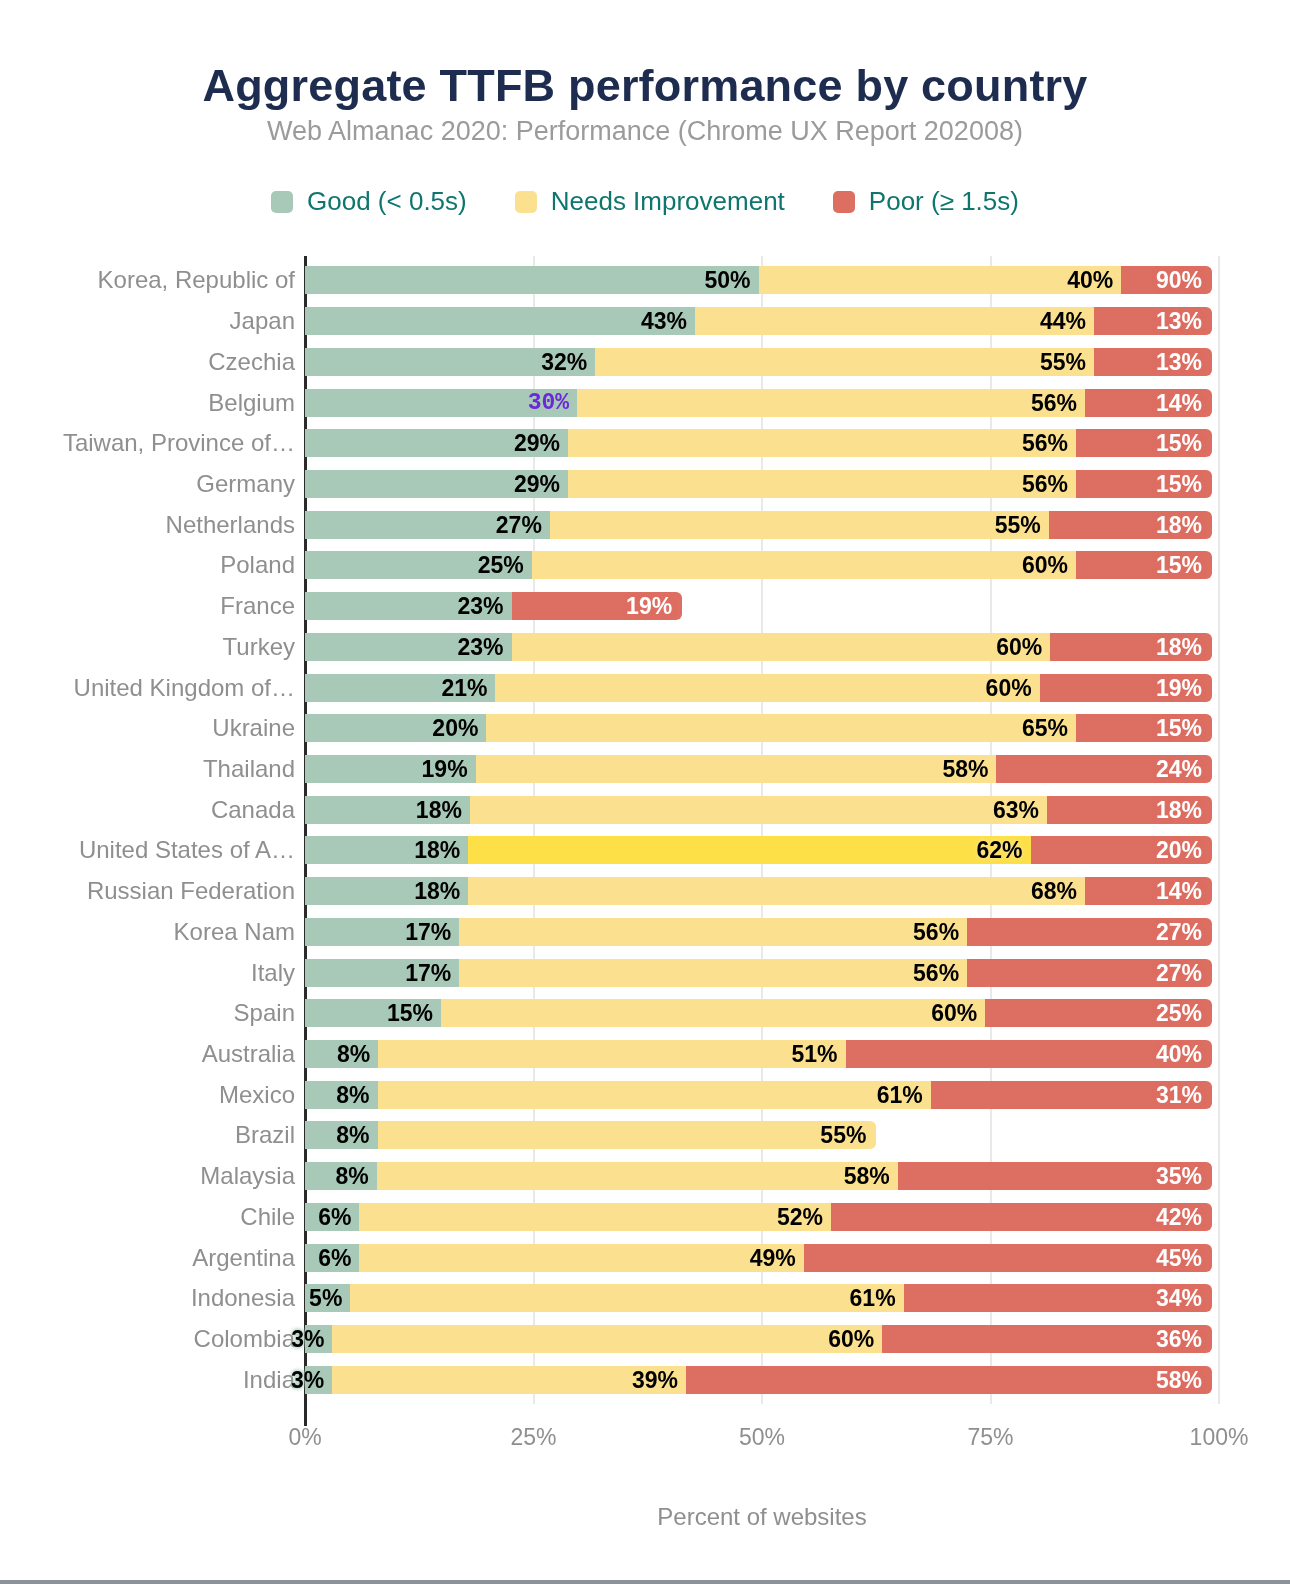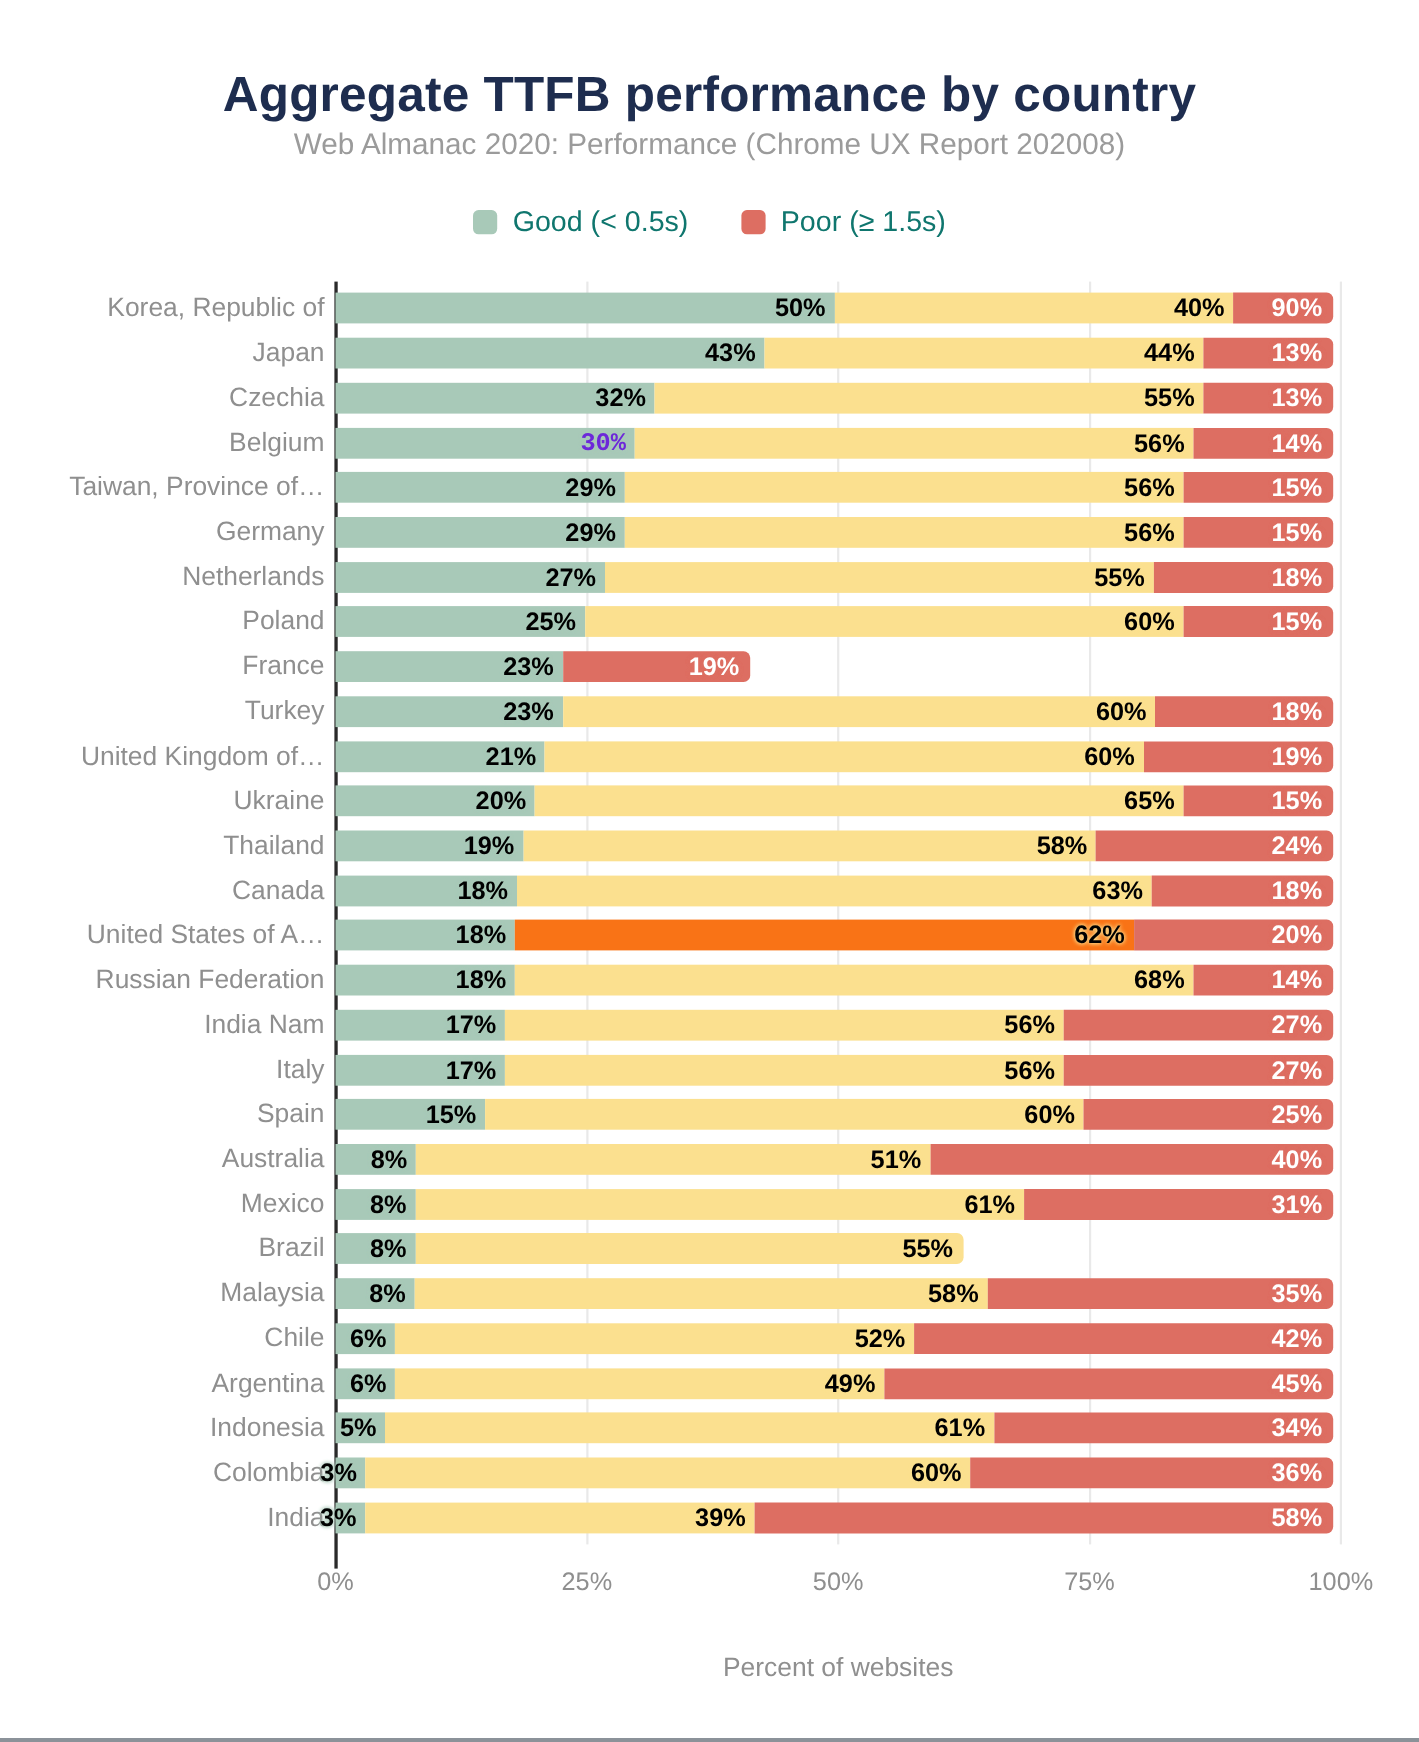--- a/index.html
+++ b/index.html
@@ -75,20 +75,24 @@
 
   <h1 class="title">Aggregate TTFB performance by country</h1>
   <div class="subtitle">Web Almanac 2020: Performance (Chrome UX Report 202008)</div>
 
   <div class="legend">
     <div class="legend-item">
       <span class="swatch" style="background: rgb(168, 201, 184);"></span>
       <span class="legend-label">Good (&lt; 0.5s)</span>
     </div>
     <div class="legend-item">
+      <span class="swatch" style="background: rgb(251, 224, 143);"></span>
+      <span class="legend-label">Needs Improvement</span>
+    </div>
+    <div class="legend-item">
       <span class="swatch" style="background: rgb(221, 110, 98);"></span>
       <span class="legend-label">Poor (≥ 1.5s)</span>
     </div>
   </div>
 
   <div class="grid">
     <div class="axisline"></div>
 
   <div class="gridline" style="left: 25%;"></div>
       <div class="gridline" style="left: 50%;"></div>
@@ -289,21 +293,21 @@
             <span class="val" style="color: rgb(255, 255, 255); text-shadow: rgb(221, 110, 98) 0px 0px 4px, rgb(221, 110, 98) 0px 0px 4px;">18%</span>
           </div>
         </div>
       </div>
       <div class="row">
         <span class="row-label">United States of A…</span>
         <div class="bar">
           <div class="seg" style="width: 18%; background: rgb(168, 201, 184);">
             <span class="val" style="color: rgb(0, 0, 0); text-shadow: rgb(168, 201, 184) 0px 0px 4px, rgb(168, 201, 184) 0px 0px 4px;">18%</span>
           </div>
-          <div class="seg" style="width: 62%; background: #f97316;">
+          <div class="seg" style="width: 62%; background: #fde047;">
             <span class="val" style="color: rgb(0, 0, 0); text-shadow: rgb(251, 224, 143) 0px 0px 4px, rgb(251, 224, 143) 0px 0px 4px;">62%</span>
           </div>
           <div class="seg" style="width: 20%; background: rgb(221, 110, 98);">
             <span class="val" style="color: rgb(255, 255, 255); text-shadow: rgb(221, 110, 98) 0px 0px 4px, rgb(221, 110, 98) 0px 0px 4px;">20%</span>
           </div>
         </div>
       </div>
       <div class="row">
         <span class="row-label">Russian Federation</span>
         <div class="bar">
@@ -312,21 +316,21 @@
           </div>
           <div class="seg" style="width: 68%; background: rgb(251, 224, 143);">
             <span class="val" style="color: rgb(0, 0, 0); text-shadow: rgb(251, 224, 143) 0px 0px 4px, rgb(251, 224, 143) 0px 0px 4px;">68%</span>
           </div>
           <div class="seg" style="width: 14%; background: rgb(221, 110, 98);">
             <span class="val" style="color: rgb(255, 255, 255); text-shadow: rgb(221, 110, 98) 0px 0px 4px, rgb(221, 110, 98) 0px 0px 4px;">14%</span>
           </div>
         </div>
       </div>
       <div class="row">
-        <span class="row-label">India Nam</span>
+        <span class="row-label">Korea Nam</span>
         <div class="bar">
           <div class="seg" style="width: 17%; background: rgb(168, 201, 184);">
             <span class="val" style="color: rgb(0, 0, 0); text-shadow: rgb(168, 201, 184) 0px 0px 4px, rgb(168, 201, 184) 0px 0px 4px;">17%</span>
           </div>
           <div class="seg" style="width: 56%; background: rgb(251, 224, 143);">
             <span class="val" style="color: rgb(0, 0, 0); text-shadow: rgb(251, 224, 143) 0px 0px 4px, rgb(251, 224, 143) 0px 0px 4px;">56%</span>
           </div>
           <div class="seg" style="width: 27%; background: rgb(221, 110, 98);">
             <span class="val" style="color: rgb(255, 255, 255); text-shadow: rgb(221, 110, 98) 0px 0px 4px, rgb(221, 110, 98) 0px 0px 4px;">27%</span>
           </div>

